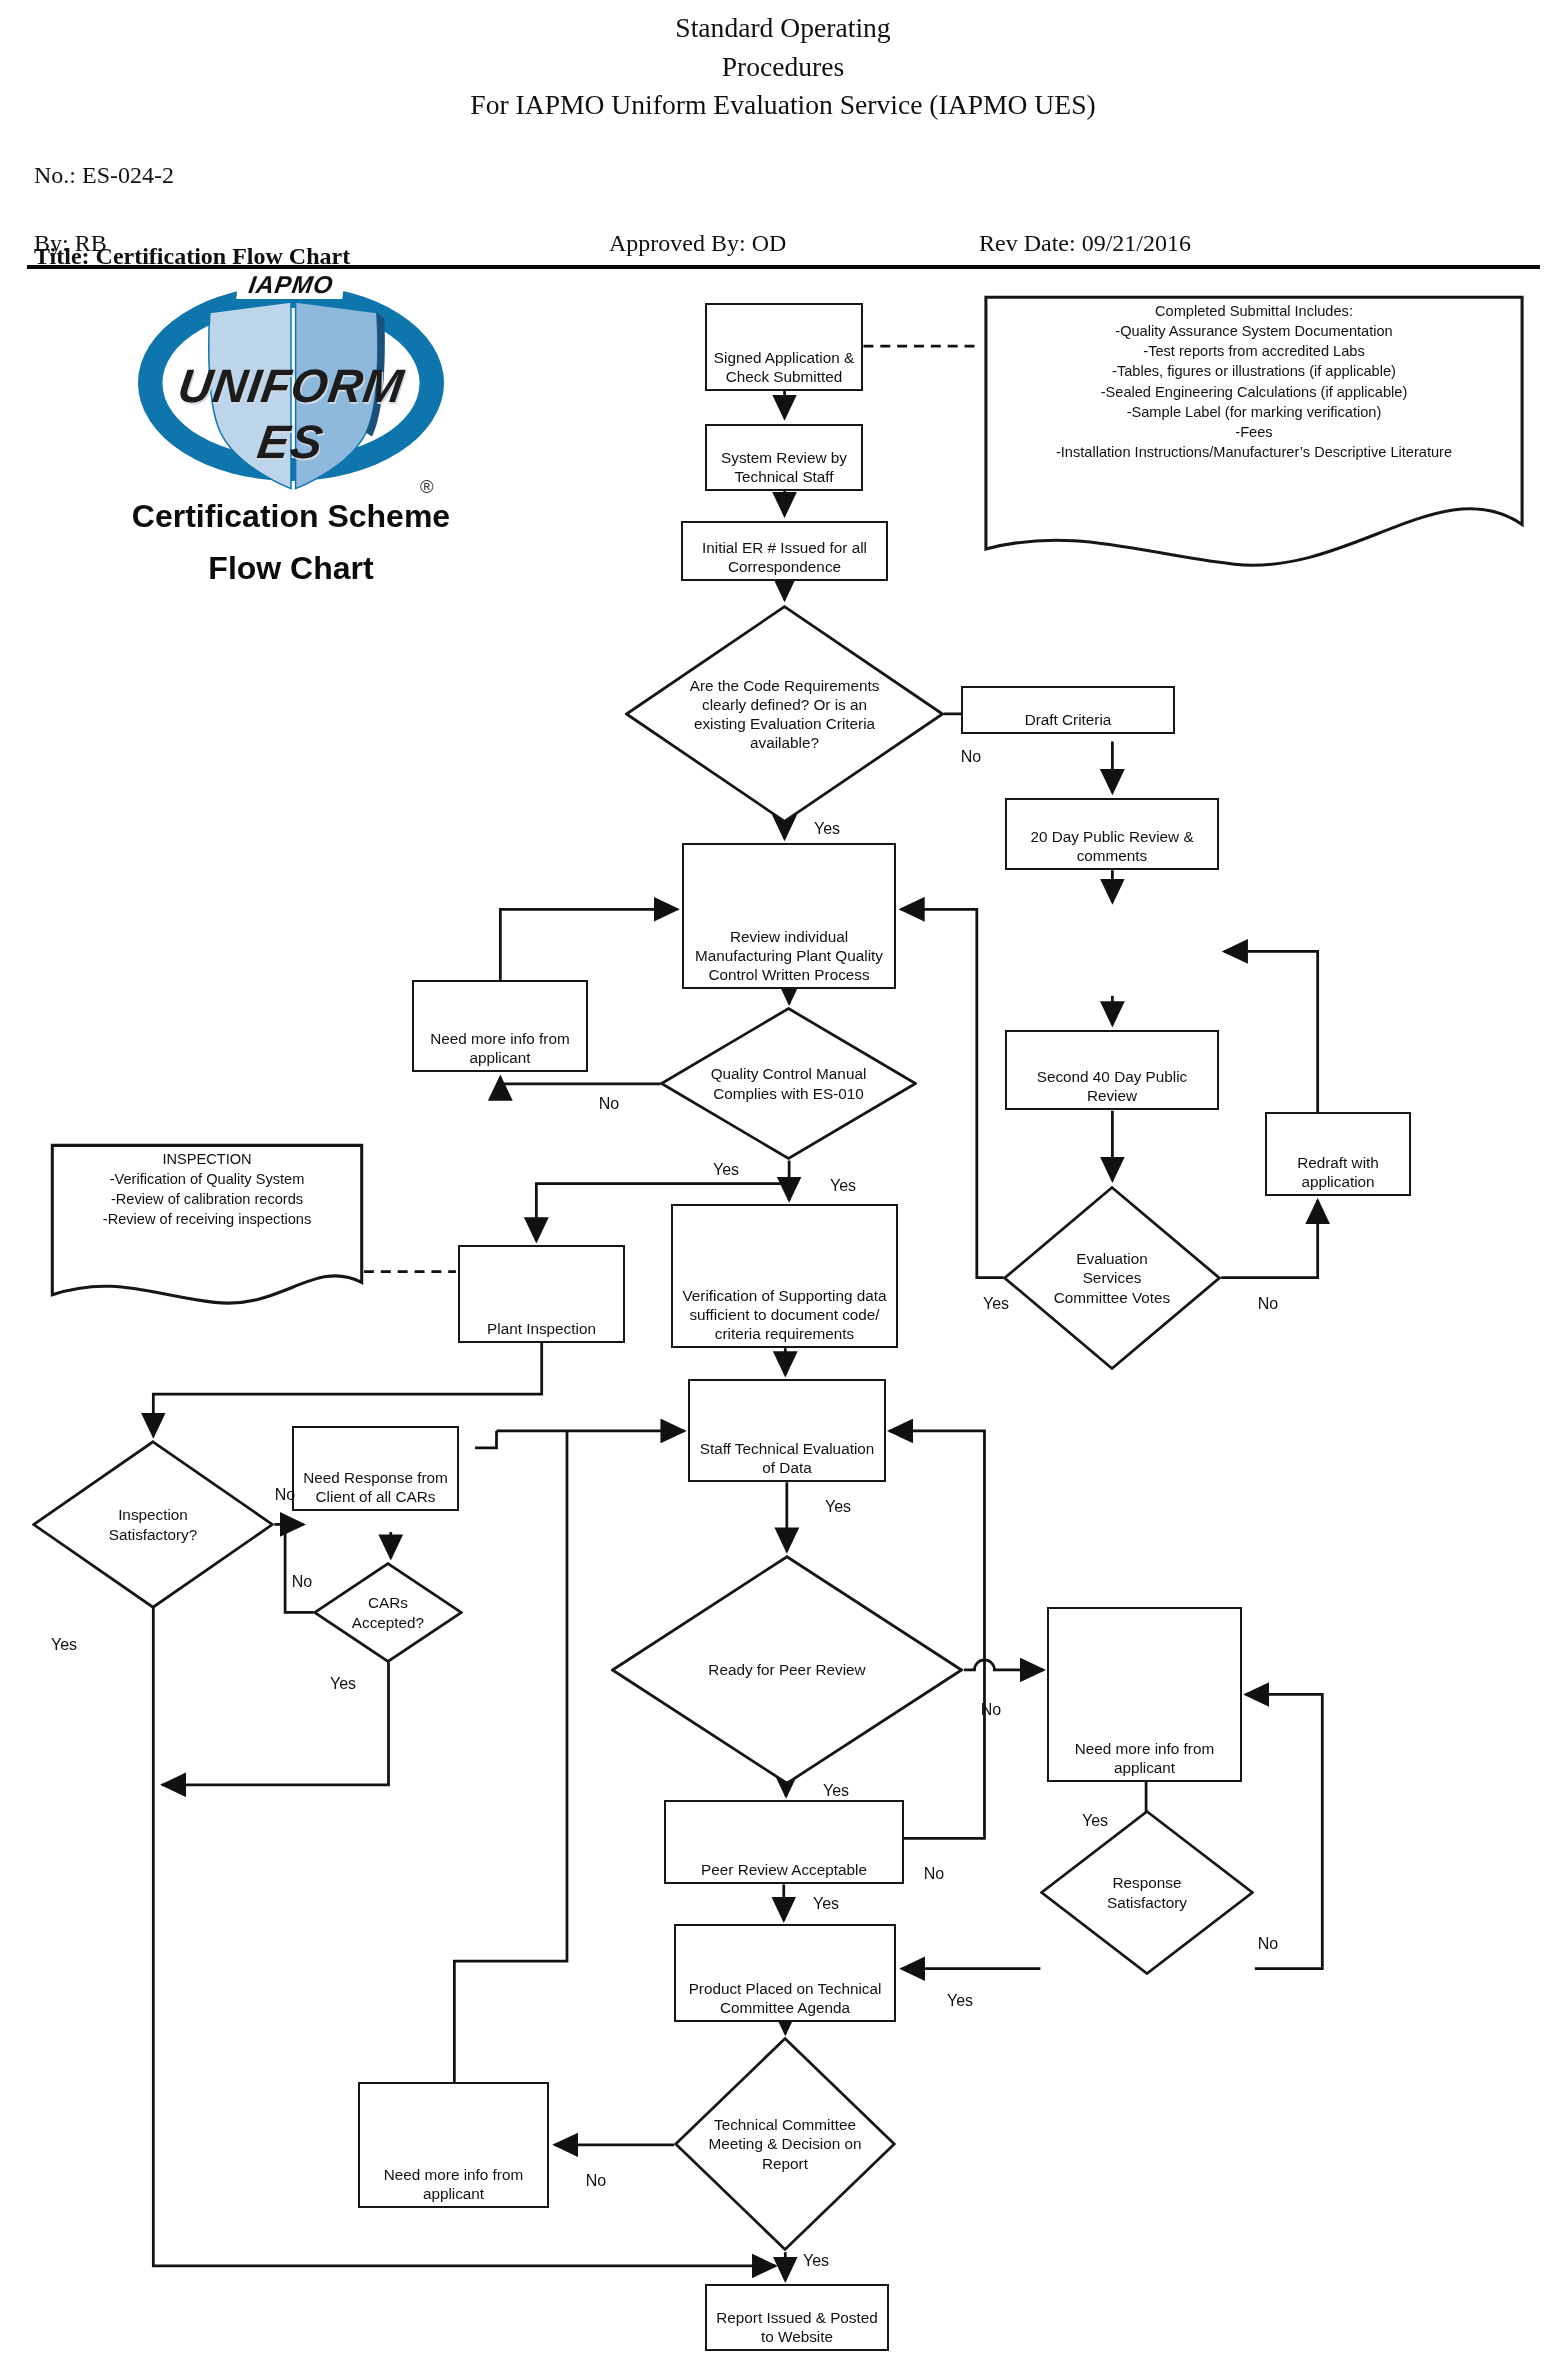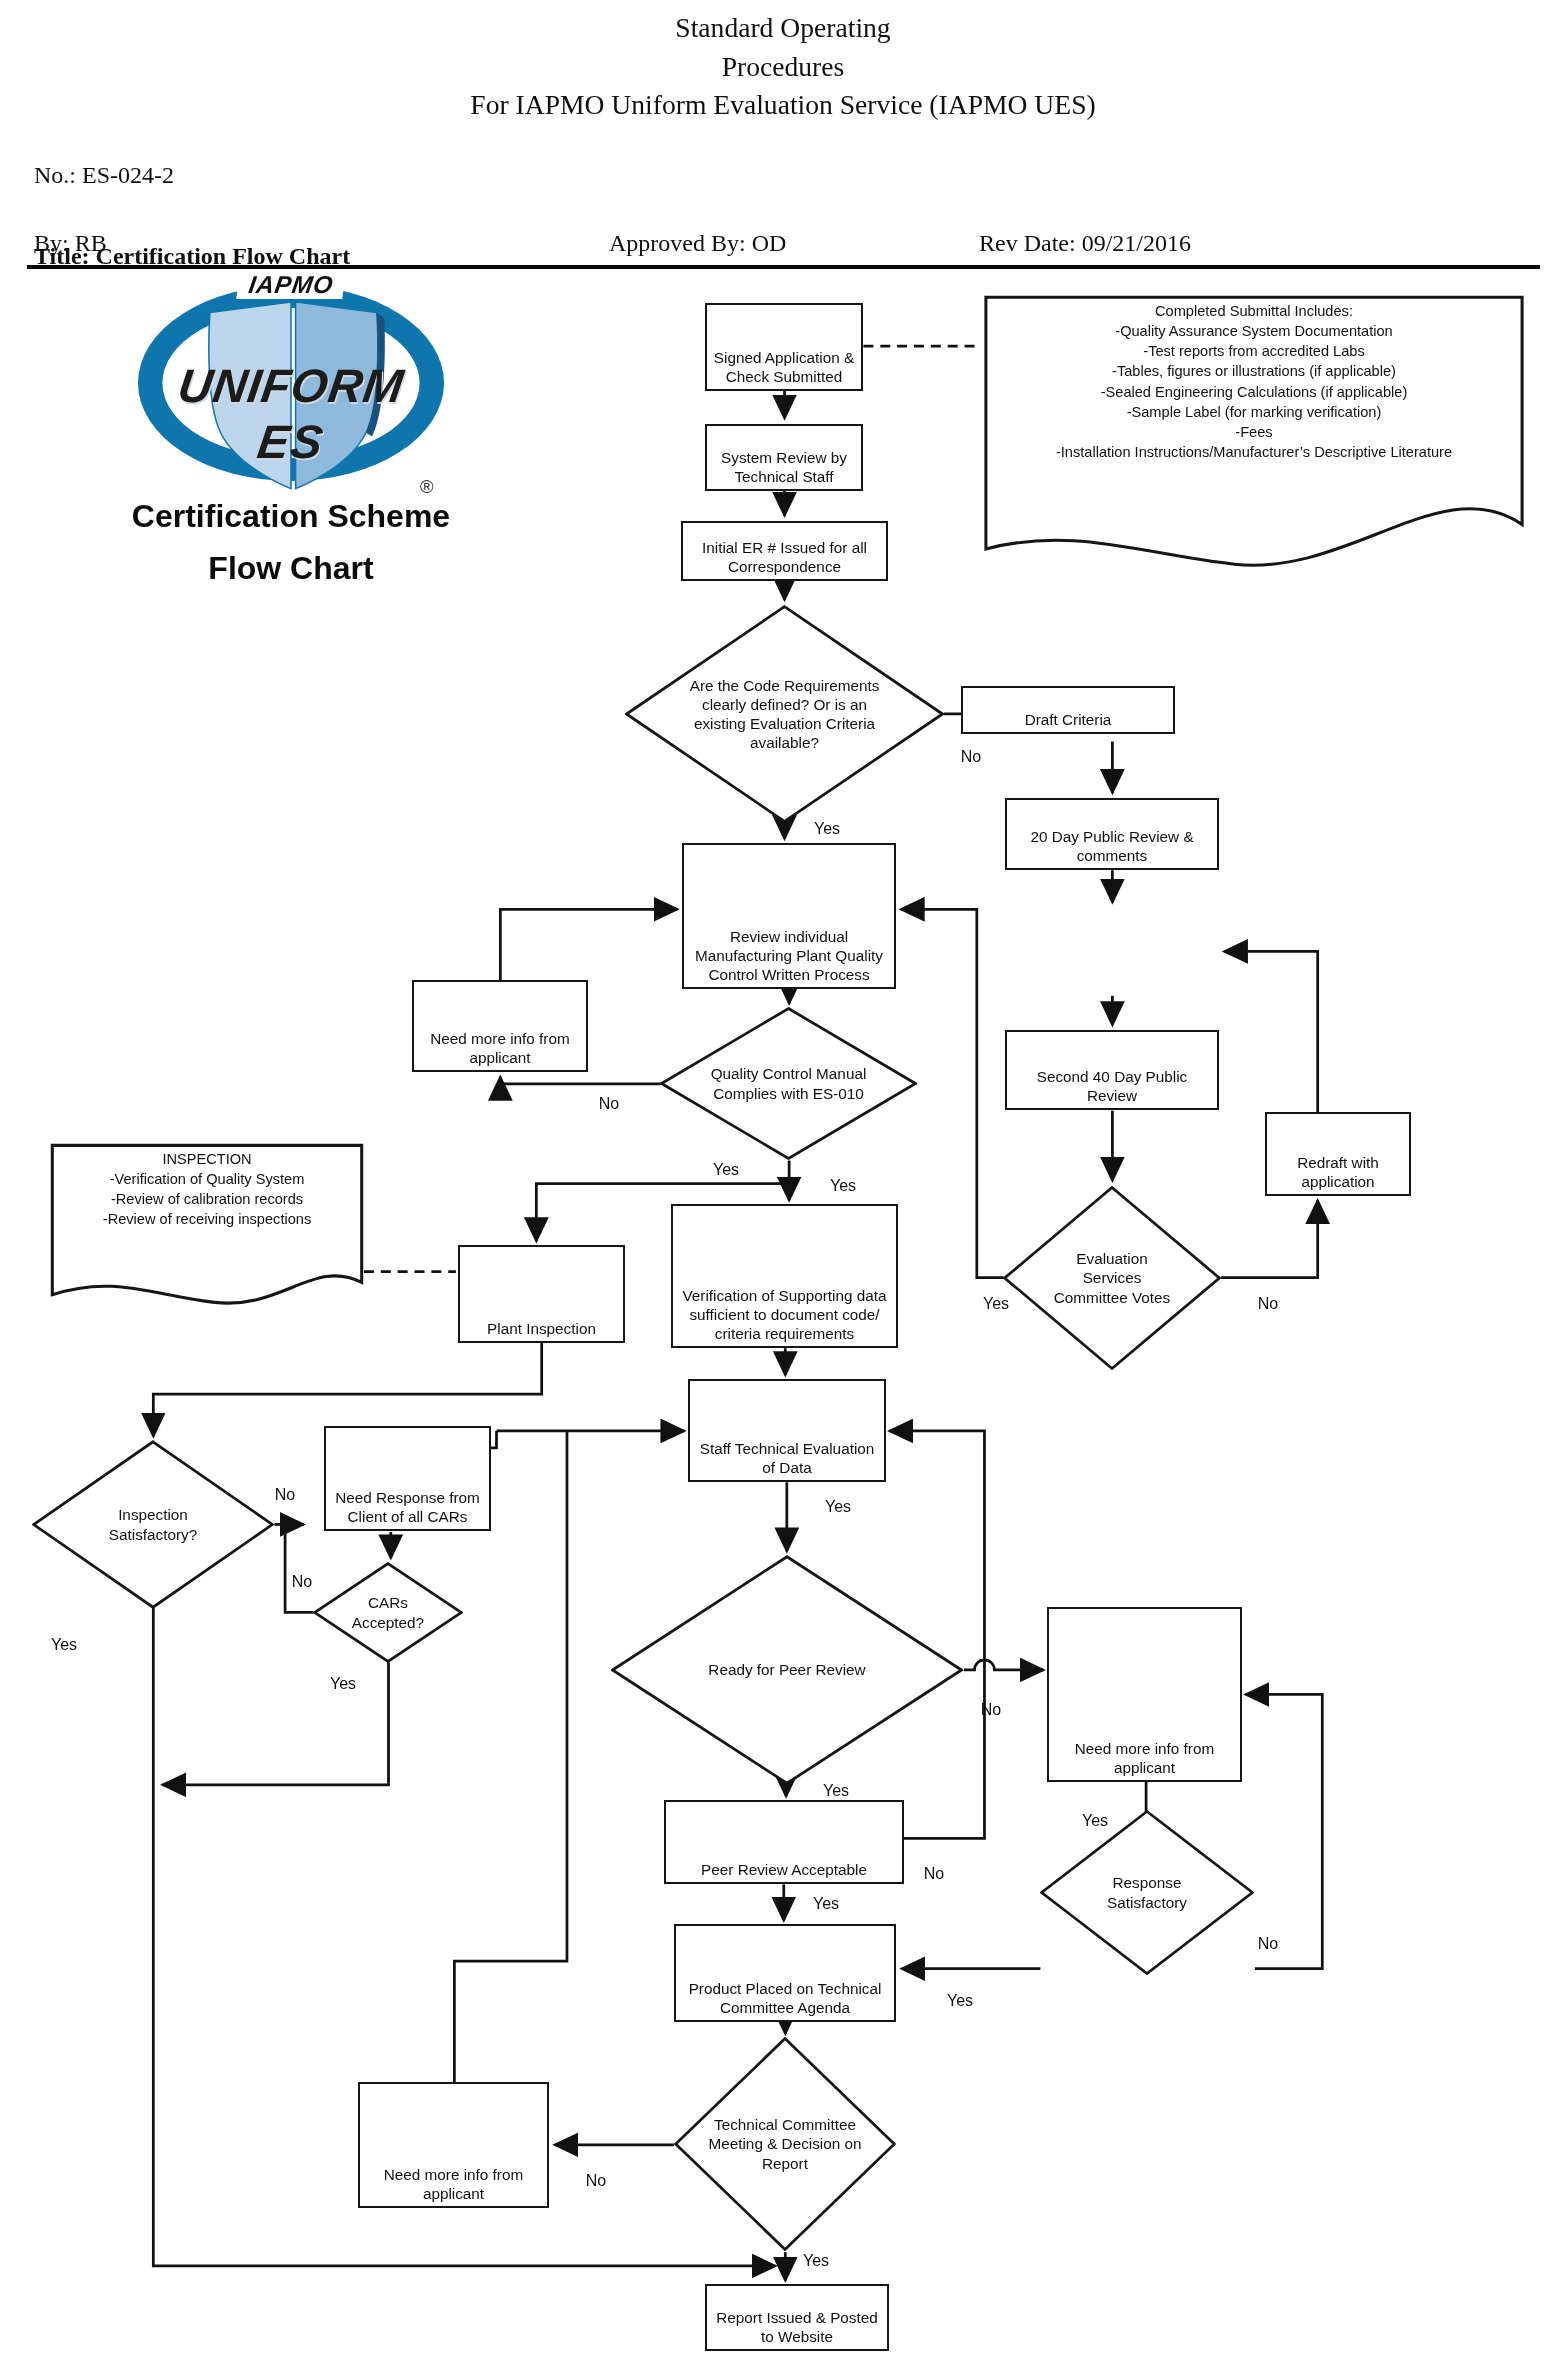--- a/index.html
+++ b/index.html
@@ -209,21 +209,21 @@
     </div>
   <div class="box" style="left:671px;top:1204px;width:227px;height:144px">
       <span>Verification of Supporting data sufficient to document code/ criteria requirements</span>
     </div>
   <div class="box" style="left:458px;top:1245px;width:167px;height:98px">
       <span>Plant Inspection</span>
     </div>
   <div class="box" style="left:688px;top:1379px;width:198px;height:103px">
       <span>Staff Technical Evaluation of Data</span>
     </div>
-  <div class="box" style="left:324px;top:1426px;width:167px;height:105px">
+  <div class="box" style="left:292px;top:1426px;width:167px;height:85px">
       <span>Need Response from Client of all CARs</span>
     </div>
   <div class="box" style="left:1047px;top:1607px;width:195px;height:175px">
       <span>Need more info from applicant</span>
     </div>
   <div class="box" style="left:664px;top:1800px;width:240px;height:84px">
       <span>Peer Review Acceptable</span>
     </div>
   <div class="box" style="left:674px;top:1924px;width:222px;height:98px">
       <span>Product Placed on Technical Committee Agenda</span>

